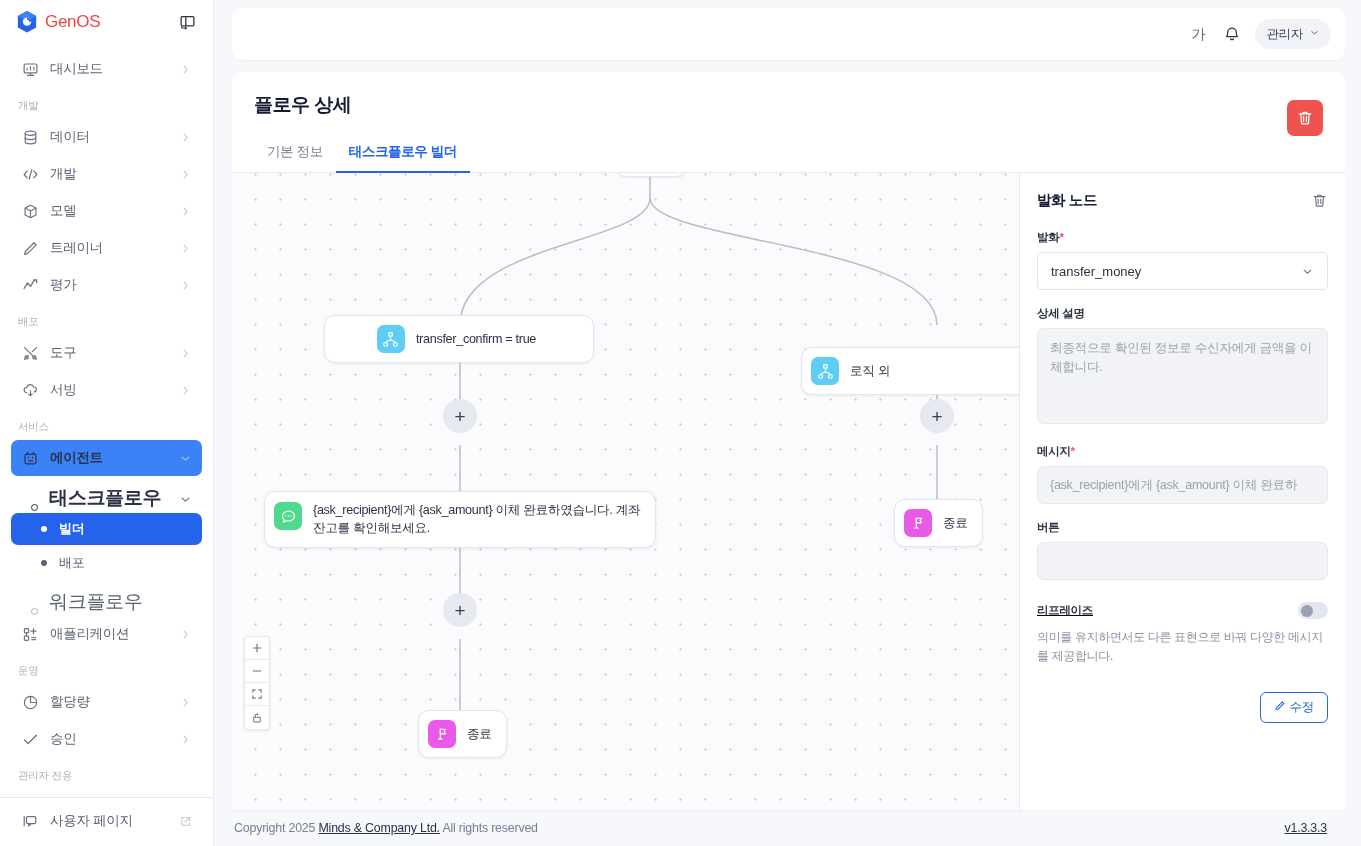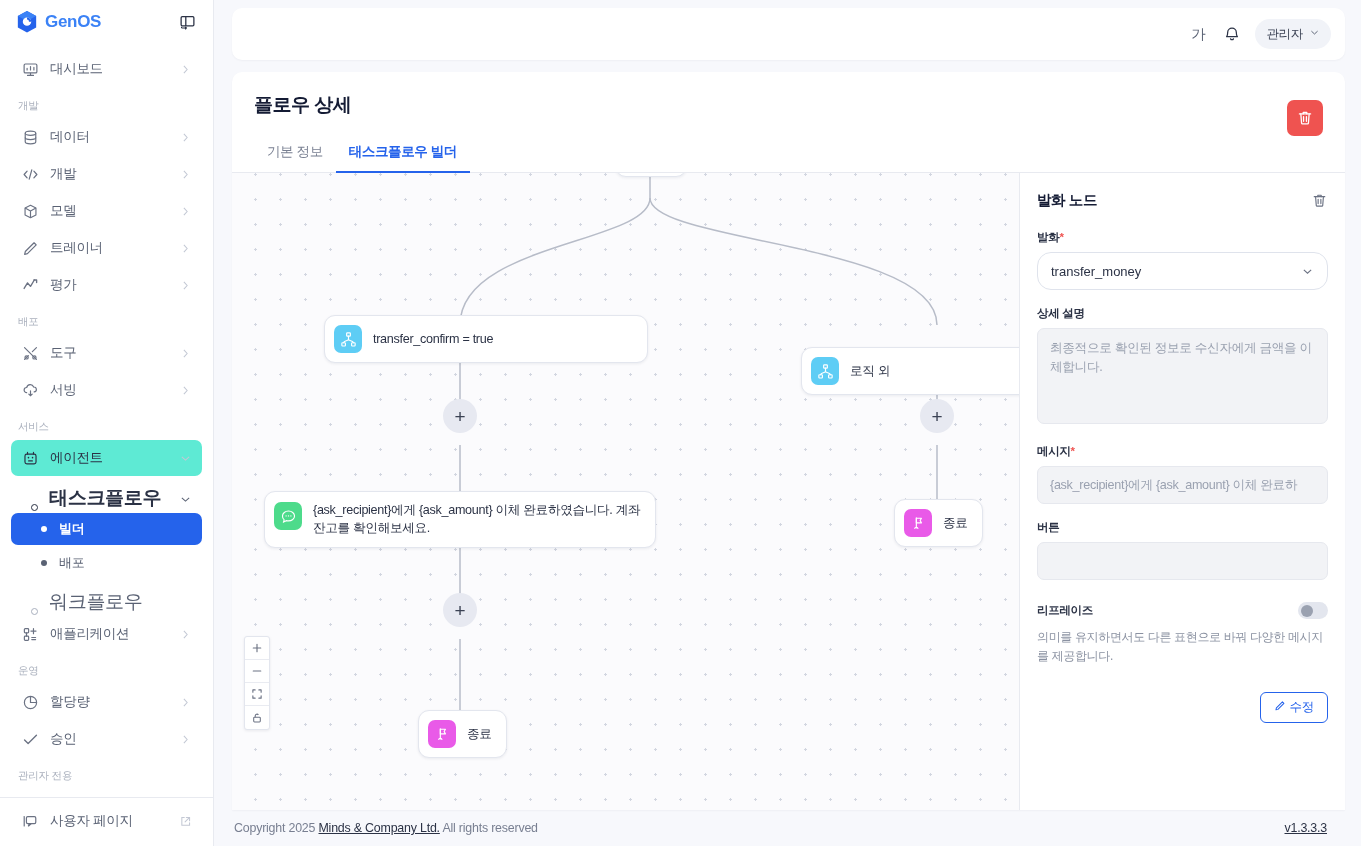--- a/index.html
+++ b/index.html
@@ -19,21 +19,21 @@
     border-right: 1px solid #e8eaf0;
     display: flex; flex-direction: column;
     position: relative;
   }
   .sb-top {
     height: 44px; display: flex; align-items: center;
     justify-content: space-between; padding: 0 14px 0 16px;
   }
   .brand { display: flex; align-items: center; gap: 7px; }
   .brand-mark { width: 22px; height: 24px; flex: 0 0 22px; }
-  .brand-name { font-size: 17px; font-weight: 700; color: #3b82f6; letter-spacing: -0.3px; }
+  .brand-name { font-size: 17px; font-weight: 400; color: #ef4444; letter-spacing: -0.3px; }
   .collapse-btn {
     width: 24px; height: 24px; display: flex; align-items: center;
     justify-content: center; cursor: pointer; color: #2b3245;
   }
 
   .sb-scroll { flex: 1; overflow: hidden; padding-top: 6px; }
   .sb-group-label {
     font-size: 10.5px; color: #aab0bd; padding: 11px 0 5px 18px;
     letter-spacing: -0.2px;
   }
@@ -42,21 +42,21 @@
     display: flex; align-items: center; padding: 0 10px 0 10px;
     cursor: pointer; color: #5a6274; font-size: 13.5px;
     letter-spacing: -0.3px;
   }
   .sb-item .ico {
     width: 19px; height: 19px; flex: 0 0 19px; margin-right: 10px;
     display: flex; align-items: center; justify-content: center; color: #6b7283;
   }
   .sb-item .lbl { flex: 1; white-space: nowrap; overflow: hidden; }
   .sb-item .chev { color: #c3c8d4; display: flex; align-items: center; }
-  .sb-item.active-parent { background: #5eead4; color: #2b3245; font-weight: 400; }
+  .sb-item.active-parent { background: #3b82f6; color: #2b3245; font-weight: 700; }
   .sb-item.active-parent .ico { color: #2b3245; }
 
   .sb-sub {
     height: 34px; margin: 1px 11px; border-radius: 7px;
     display: flex; align-items: flex-end; padding: 0 10px 0 20px;
     cursor: pointer; color: #5a6274; font-size: 19px; letter-spacing: -0.3px;
   }
   .sb-sub .dot-o {
     width: 7px; height: 7px; border: 1.4px solid #a9b0be; border-radius: 50%;
     margin-right: 11px; flex: 0 0 7px;
@@ -192,42 +192,42 @@
   }
   .panel-title { font-size: 14.5px; font-weight: 700; color: #141b34; letter-spacing: -0.4px; }
   .panel-del { cursor: pointer; color: #6b7283; display: flex; }
   .field { margin-bottom: 16px; }
   .field-label {
     font-size: 11.5px; font-weight: 700; color: #2b3245;
     margin-bottom: 7px; letter-spacing: -0.3px;
   }
   .req { color: #ef5350; font-weight: 700; }
   .select-box {
-    height: 38px; border: 1px solid #dfe3ec; border-radius: 14px;
+    height: 38px; border: 1px solid #dfe3ec; border-radius: 5px;
     display: flex; align-items: center; justify-content: space-between;
     padding: 0 13px; background: #ffffff; cursor: pointer;
     font-size: 13px; color: #2b3245;
   }
   .select-box .chev { color: #6b7283; display: flex; }
   .ta {
     width: 100%; height: 96px; border: 1px solid #e6e8ee; border-radius: 7px;
     background: #f2f3f6; padding: 10px 12px; resize: none;
     font-family: inherit; font-size: 12.6px; color: #2b3245;
     line-height: 1.5; letter-spacing: -0.3px;
   }
   .ta::placeholder { color: #9aa1b0; }
   .inp {
     width: 100%; height: 38px; border: 1px solid #e6e8ee; border-radius: 7px;
     background: #f2f3f6; padding: 17px 12px;
     font-family: inherit; font-size: 12.6px; color: #2b3245; letter-spacing: -0.3px;
   }
   .inp::placeholder { color: #9aa1b0; }
   .toggle-row {
     display: flex; align-items: center; justify-content: space-between;
-    margin-top: 22px; margin-bottom: 9px;
+    margin-top: 22px; margin-bottom: 9px; text-decoration: underline;
   }
   .toggle {
     width: 30px; height: 17px; border-radius: 9px; background: #e3e6ee;
     position: relative; cursor: pointer;
   }
   .toggle .knob {
     position: absolute; top: 2.5px; left: 3px; width: 12px; height: 12px;
     background: #9aa1b0; border-radius: 50%;
   }
   .hint {
@@ -575,21 +575,21 @@
               <path d="M228 360 V440"></path>
               <path d="M228 466 V540"></path>
 
               <path d="M705 180 V245"></path>
               <path d="M705 272 V330"></path>
             </g>
           </svg>
 
           <div class="node" style="left:383px; top:-30px; width:72px; height:34px; padding:0; border-radius:11px;"></div>
 
-          <div class="node" style="left:92px; top:142px; width:324px;">
+          <div class="node" style="left:92px; top:142px; width:270px;justify-content:center;">
             <span class="node-ico ico-branch">
               <svg viewBox="0 0 22 22" width="17" height="17" fill="none" stroke="#ffffff" stroke-width="1.5">
                 <rect x="8.6" y="2.4" width="4.8" height="4.2" rx="0.9"></rect>
                 <rect x="2.4" y="15.2" width="4.6" height="4.2" rx="0.9"></rect>
                 <rect x="15" y="15.2" width="4.6" height="4.2" rx="0.9"></rect>
                 <path d="M11 6.6v4M11 10.6c0 2.4-6.3 1.6-6.3 4.6M11 10.6c0 2.4 6.3 1.6 6.3 4.6" stroke-linecap="round"></path>
               </svg>
             </span>
             <span class="node-label">transfer_confirm = true</span>
           </div>

